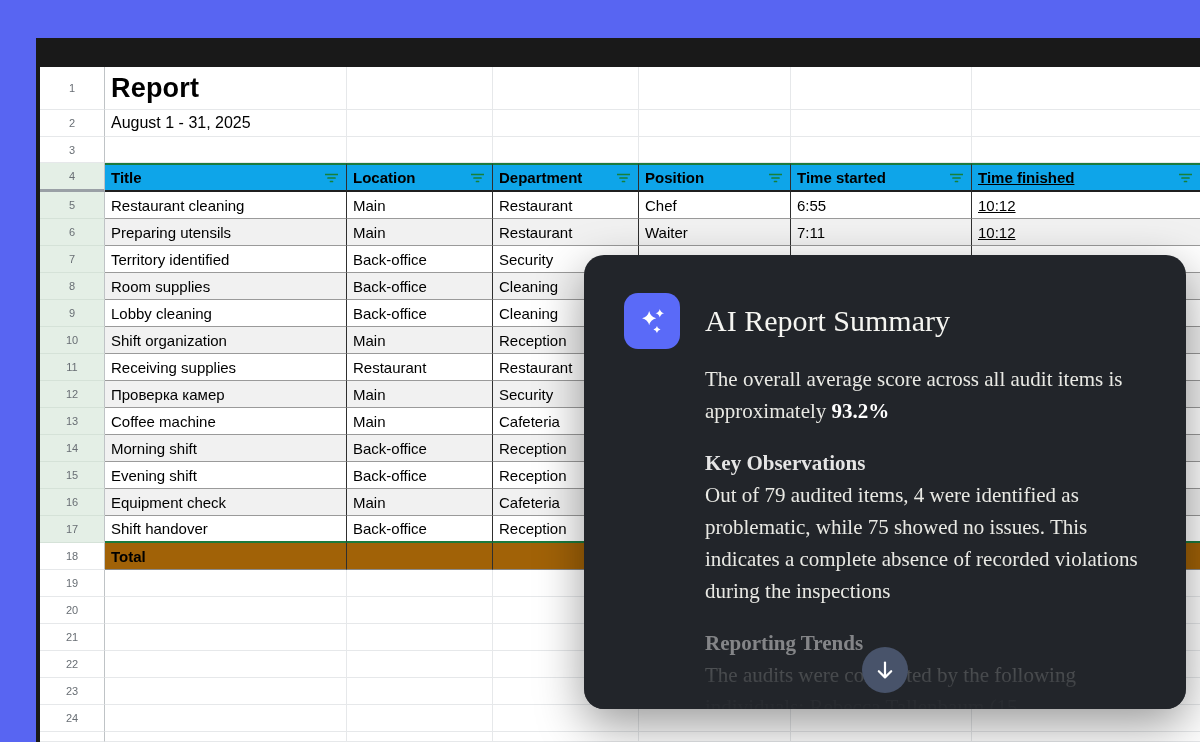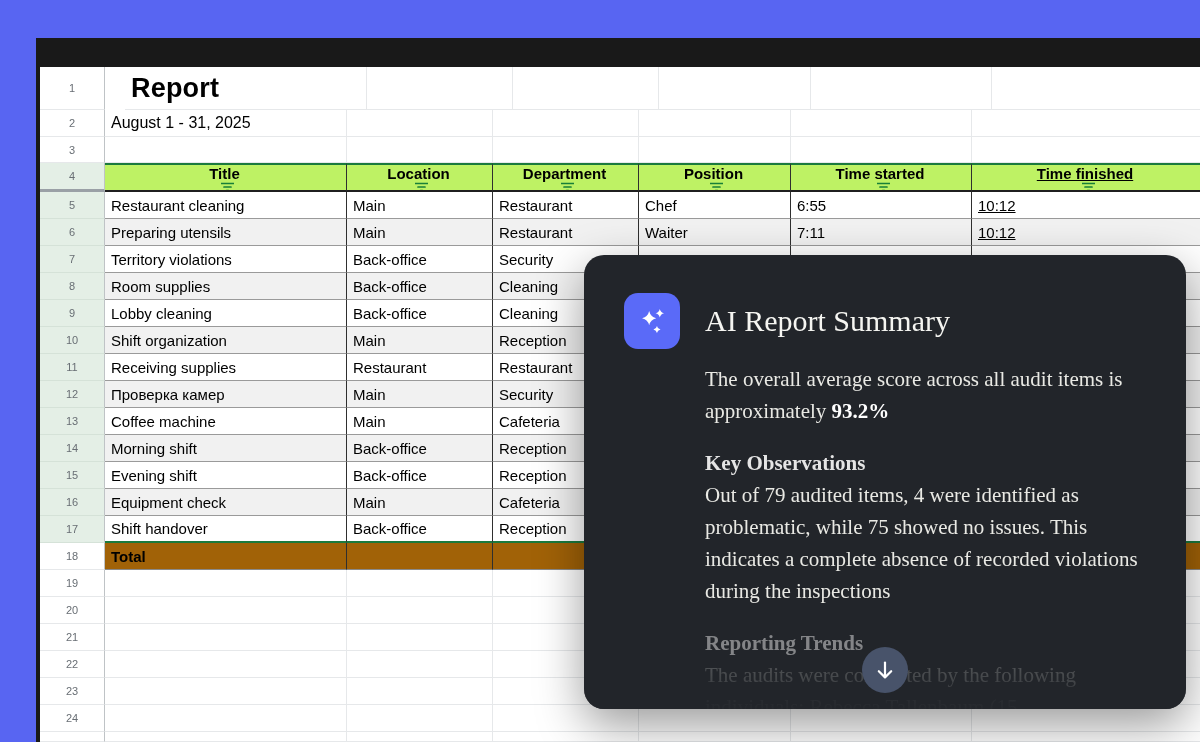--- a/index.html
+++ b/index.html
@@ -18,25 +18,25 @@
   .c{box-sizing:border-box;padding:0 6px;display:flex;align-items:center;font-size:15px;color:#000;
      overflow:hidden;white-space:nowrap;flex-shrink:0;}
   .g{width:65px;justify-content:center;color:#686e74;font-size:11px;background:#fff;
      border-right:1px solid #bfc3c6;border-bottom:1px solid #e6e8ea;}
   .g.green{background:#e4efe6;border-bottom-color:#d5e2d8;}
   .g.freeze{border-bottom:3px solid #9aa0a6;}
   .cA{width:242px}.cB{width:146px}.cC{width:146px}.cD{width:152px}.cE{width:181px}
   .cF{flex:1;min-width:0;text-decoration:underline;}
   .ce{border-right:1px solid #e6e8ea;border-bottom:1px solid #e6e8ea;}
   .ce.cF{border-right:none;}
-  .t1{font-size:27px;font-weight:700;letter-spacing:.2px;margin-left:20px;}
+  .t1{font-size:27px;font-weight:700;letter-spacing:.2px;}
   .t2{font-size:16px;}
   
-  .th{background:#bef264;font-weight:700;border-top:2px solid #1b7a3d;border-bottom:2px solid #1f1f1f;
-      border-right:1px solid #2f2f2f;justify-content:space-between;padding-right:8px;flex-direction:column;}
+  .th{background:#0ea5e9;font-weight:700;border-top:2px solid #1b7a3d;border-bottom:2px solid #1f1f1f;
+      border-right:1px solid #2f2f2f;justify-content:space-between;padding-right:8px;}
   .th.cF{border-right:none;}
   .fic{flex-shrink:0;margin-left:6px;}
   .fic path{stroke:#188038;stroke-width:1.7;stroke-linecap:round;fill:none;}
   
   .td{border-right:1px solid #2f2f2f;border-bottom:1px solid #9a9a9a;}
   .td.cF{border-right:none;}
   .rw .td{background:#ffffff;}
   .rg .td{background:#f1f1f1;}
   .last-data .td{border-bottom:2px solid #1b7a3d;}
   .total .td{background:#a16207;border-bottom:1px solid #8a8a8a;}
@@ -156,21 +156,21 @@
     <div class="c g green">6</div>
     <div class="c cA td">Preparing utensils</div>
       <div class="c cB td">Main</div>
       <div class="c cC td">Restaurant</div>
       <div class="c cD td">Waiter</div>
       <div class="c cE td">7:11</div>
       <div class="c cF td">10:12</div>
   </div>
   <div class="row h27 rw">
     <div class="c g green">7</div>
-    <div class="c cA td">Territory violations</div>
+    <div class="c cA td">Territory identified</div>
       <div class="c cB td">Back-office</div>
       <div class="c cC td">Security</div>
       <div class="c cD td"></div>
       <div class="c cE td"></div>
       <div class="c cF td"></div>
   </div>
   <div class="row h27 rg">
     <div class="c g green">8</div>
     <div class="c cA td">Room supplies</div>
       <div class="c cB td">Back-office</div>

